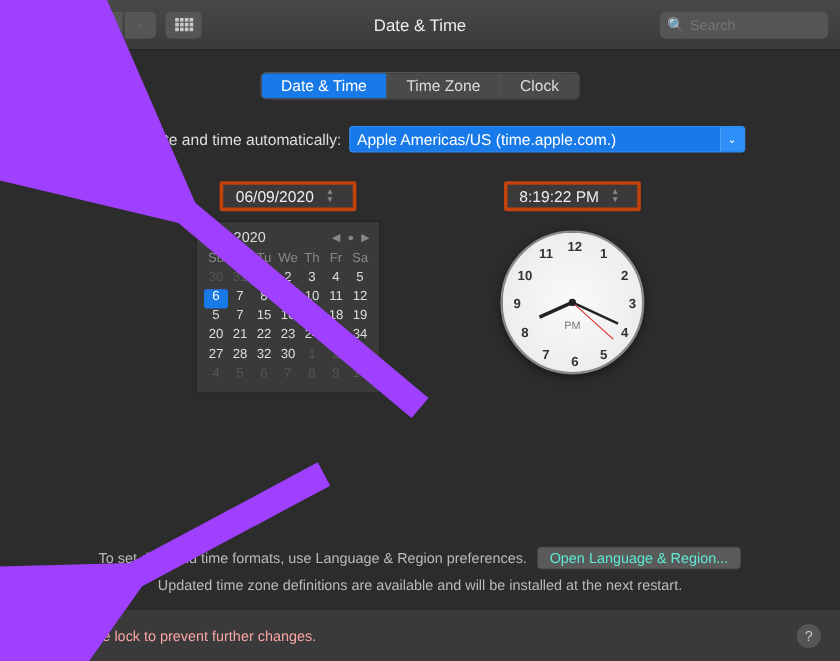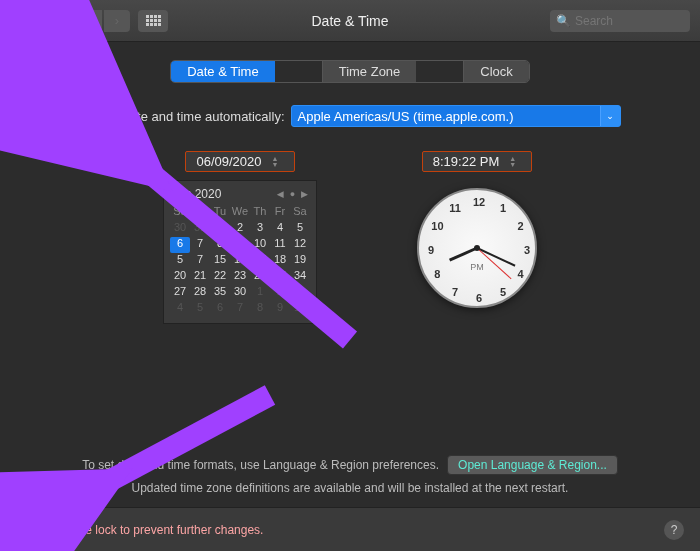--- a/index.html
+++ b/index.html
@@ -17,28 +17,28 @@
   .gridicon span{background:#ccc;width:3px;height:3px;}
   .title { position:absolute; left:50%; transform:translateX(-50%); font-size:14px; font-weight:500; color:#eee;}
   .searchwrap{ margin-left:auto; width:140px; height:22px; background:#555; border-radius:4px; display:flex; align-items:center; padding:0 6px; gap:4px;}
   .searchwrap input{ background:transparent; border:none; outline:none; color:#ccc; font-size:12px; width:100%;}
   .searchicon{color:#aaa;font-size:12px;}
   .content { padding: 18px 30px 0 30px; position:relative; height:calc(100% - 42px - 44px);}
   .tabs { display:flex; justify-content:center; margin-bottom:22px;}
   .seg { display:flex; border:1px solid #555; border-radius:5px; overflow:hidden;}
   .seg div{ padding:3px 16px; font-size:13px; color:#ddd; background:#4a4a4a;}
   .seg div.active{ background:#1879e8; color:#fff;}
-  .seg div+div{border-left:1px solid #555;margin-left:47px;}
+  .seg div+div{border-left:1px solid #555;}
   .autorow{ display:flex; align-items:center; justify-content:center; gap:6px; margin-bottom:24px;}
   .chk{ width:14px; height:14px; background:#1879e8; border-radius:3px; display:flex; align-items:center; justify-content:center; color:#fff; font-size:11px;}
   .serversel{ width:330px; height:22px; background:#1879e8; border:1px solid #2d8ff7; border-radius:3px; display:flex; align-items:center; padding:0 6px; color:#fff; font-size:13px; position:relative;}
   .serversel .chevwrap{position:absolute; right:0; top:0; width:20px; height:100%; background:#2d8ff7; display:flex; align-items:center; justify-content:center; border-left:1px solid #4aa0ff; font-size:9px;}
   .cols{ display:flex; justify-content:center; gap:100px;}
   .datecol,.timecol{ display:flex; flex-direction:column; align-items:center;}
-  .fieldbox{ padding:2px 10px; background:#3a3a3a; border:1px solid #c2410c; color:#eee; font-size:13px; margin-bottom:8px; border-radius:2px; display:flex; align-items:center; gap:4px;}
+  .fieldbox{ padding:2px 10px; background:#3a3a3a; border:3px solid #c2410c; color:#eee; font-size:13px; margin-bottom:8px; border-radius:2px; display:flex; align-items:center; gap:4px;}
   .stepper{ width:12px; display:flex; flex-direction:column; margin-left:6px;}
   .stepper span{font-size:7px; color:#888; line-height:6px;}
   .calendar{ background:#3a3a3a; border:1px solid #222; padding:6px; font-size:11px; color:#aaa;}
   .calhead{ display:flex; justify-content:space-between; align-items:center; font-size:12px; color:#ddd; margin-bottom:4px;}
   .calnav{display:flex; gap:2px;}
   .calnav span{font-size:9px; color:#888; padding:0 2px;}
   .calgrid{ display:grid; grid-template-columns:repeat(7,20px); grid-template-rows:repeat(7,16px); gap:0;}
   .calgrid div{ text-align:center; font-size:11px;}
   .dayh{color:#888;}
   .dim{color:#555;}
@@ -166,21 +166,21 @@
             <div class="cur">19</div>
             <div class="cur">20</div>
             <div class="cur">21</div>
             <div class="cur">22</div>
             <div class="cur">23</div>
             <div class="cur">24</div>
             <div class="cur">25</div>
             <div class="cur">34</div>
             <div class="cur">27</div>
             <div class="cur">28</div>
-            <div class="cur">35</div>
+            <div class="cur">32</div>
             <div class="cur">30</div>
             <div class="dim">1</div>
             <div class="dim">2</div>
             <div class="dim">3</div>
             <div class="dim">4</div>
             <div class="dim">5</div>
             <div class="dim">6</div>
             <div class="dim">7</div>
             <div class="dim">8</div>
             <div class="dim">9</div>

